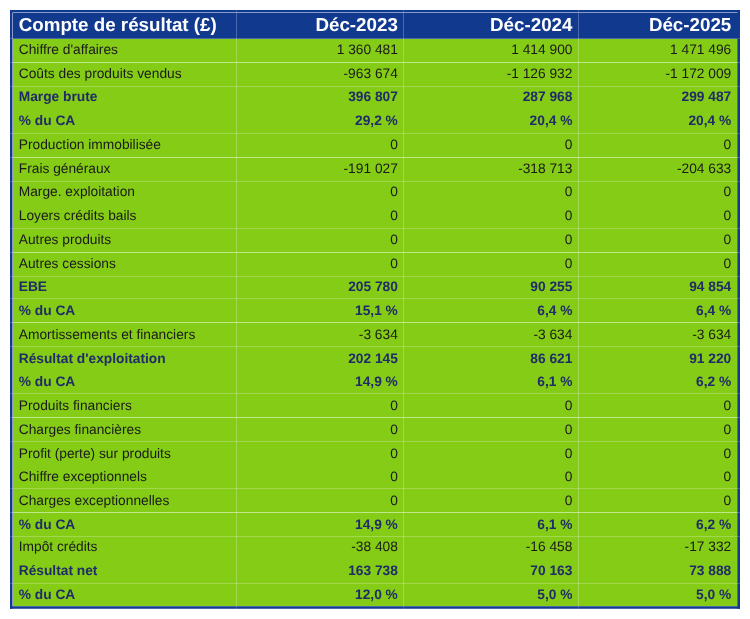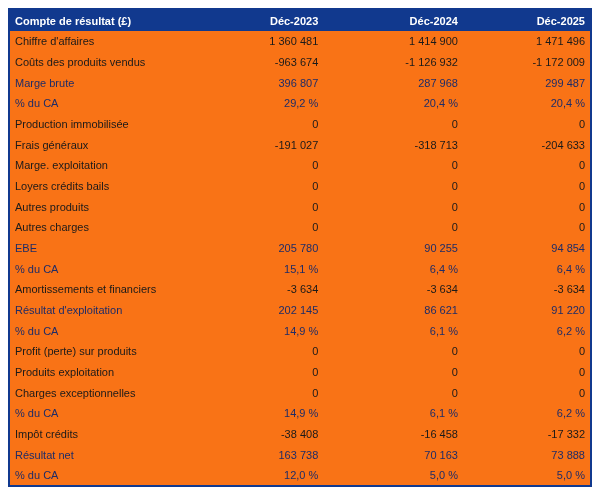--- a/index.html
+++ b/index.html
@@ -28,28 +28,28 @@
     border: 2px solid #11398E;
     font-size: 11px;
   }
   thead tr {
     height: 22px;
   }
   thead th {
     background: #11398E;
     color: #ffffff;
     font-weight: bold;
-    font-size: 11px;
+    font-size: 15px;
     vertical-align: middle;
     white-space: nowrap;
     overflow: hidden;
   }
   tbody tr {
     height: 18px;
-    background: #f97316;
+    background: #84cc16;
   }
   td, th {
     padding: 0;
     vertical-align: middle;
     white-space: nowrap;
     overflow: hidden;
   }
   .label {
     text-align: left;
     padding-left: 5px;
@@ -57,21 +57,21 @@
   .num {
     text-align: right;
     padding-right: 5px;
   }
   tbody td {
     color: #1a1a1a;
     font-weight: normal;
   }
   tbody tr.bold td {
     color: #1F2C67;
-    font-weight: normal;
+    font-weight: bold;
   }
 </style>
 </head>
 <body>
 
 <div class="page">
   <table class="income-statement">
     <colgroup>
       <col style="width:31%">
       <col style="width:23%">
@@ -135,21 +135,21 @@
           <td class="num">0</td>
           <td class="num">0</td>
         </tr>
         <tr>
           <td class="label">Autres produits</td>
           <td class="num">0</td>
           <td class="num">0</td>
           <td class="num">0</td>
         </tr>
         <tr>
-          <td class="label">Autres charges</td>
+          <td class="label">Autres cessions</td>
           <td class="num">0</td>
           <td class="num">0</td>
           <td class="num">0</td>
         </tr>
         <tr class="bold">
           <td class="label">EBE</td>
           <td class="num">205 780</td>
           <td class="num">90 255</td>
           <td class="num">94 854</td>
         </tr>
@@ -171,27 +171,39 @@
           <td class="num">86 621</td>
           <td class="num">91 220</td>
         </tr>
         <tr class="bold">
           <td class="label">% du CA</td>
           <td class="num">14,9 %</td>
           <td class="num">6,1 %</td>
           <td class="num">6,2 %</td>
         </tr>
         <tr>
+          <td class="label">Produits financiers</td>
+          <td class="num">0</td>
+          <td class="num">0</td>
+          <td class="num">0</td>
+        </tr>
+        <tr>
+          <td class="label">Charges financières</td>
+          <td class="num">0</td>
+          <td class="num">0</td>
+          <td class="num">0</td>
+        </tr>
+        <tr>
           <td class="label">Profit (perte) sur produits</td>
           <td class="num">0</td>
           <td class="num">0</td>
           <td class="num">0</td>
         </tr>
         <tr>
-          <td class="label">Produits exploitation</td>
+          <td class="label">Chiffre exceptionnels</td>
           <td class="num">0</td>
           <td class="num">0</td>
           <td class="num">0</td>
         </tr>
         <tr>
           <td class="label">Charges exceptionnelles</td>
           <td class="num">0</td>
           <td class="num">0</td>
           <td class="num">0</td>
         </tr>

